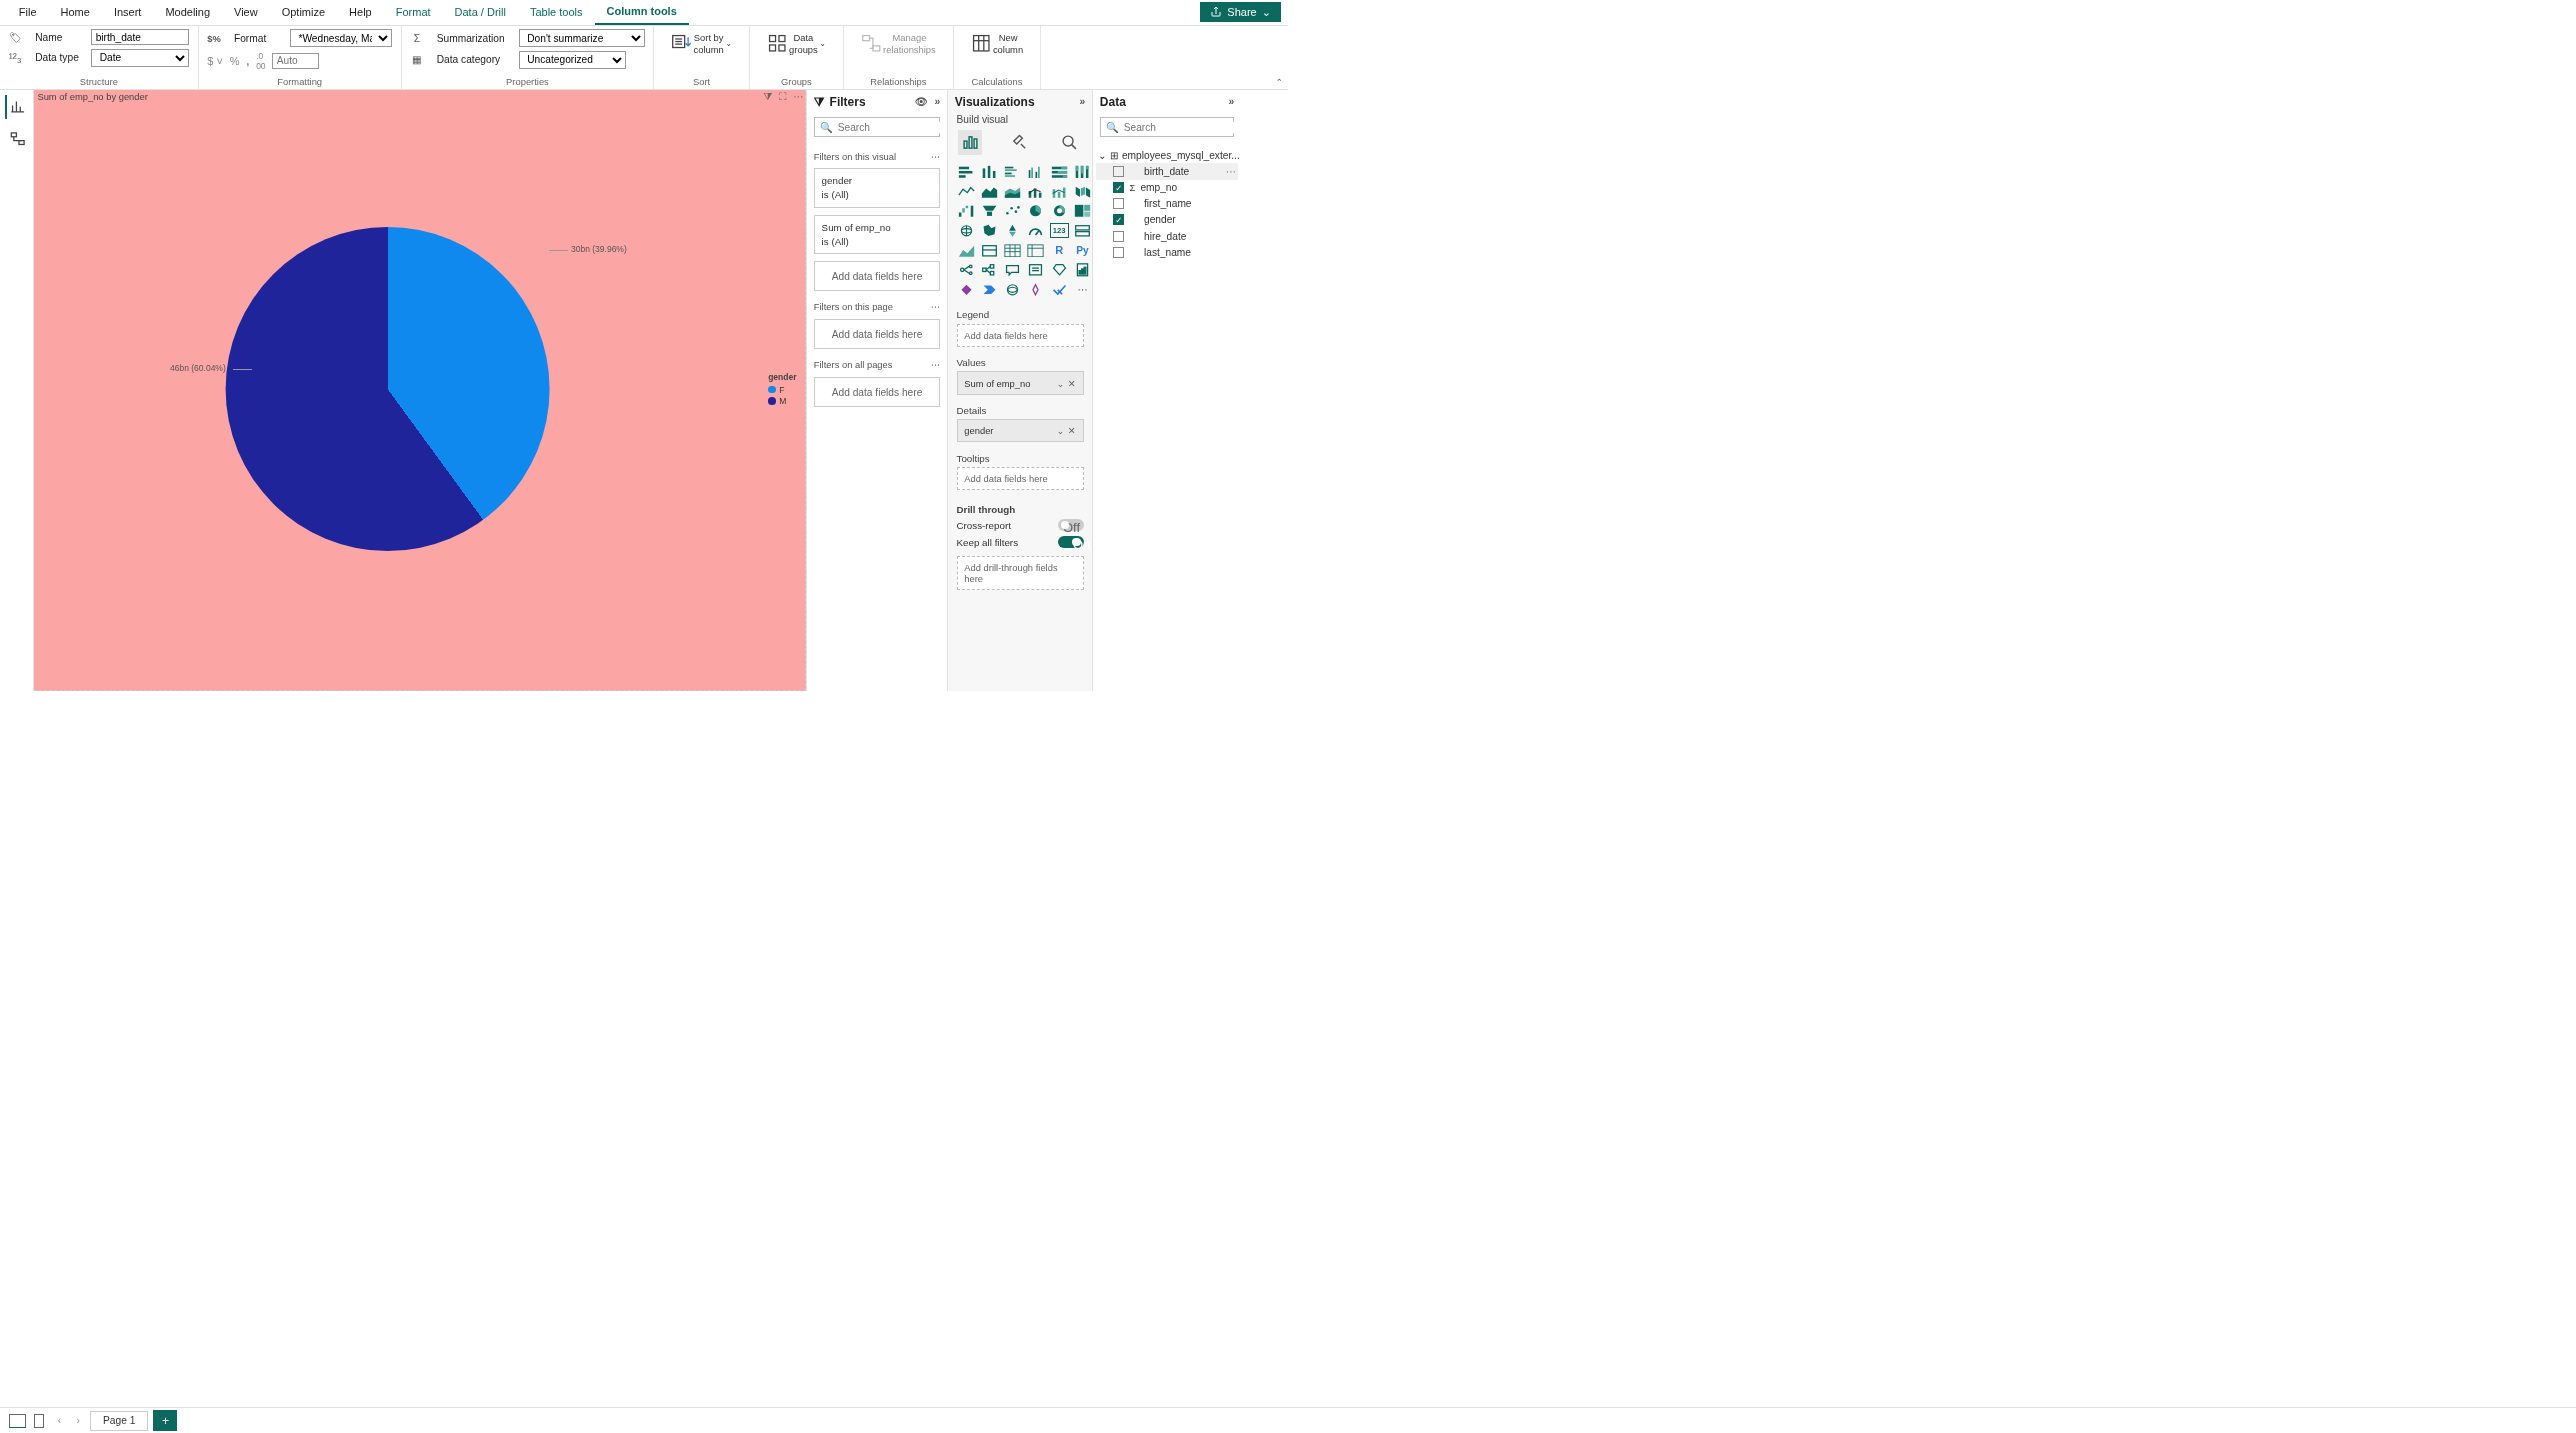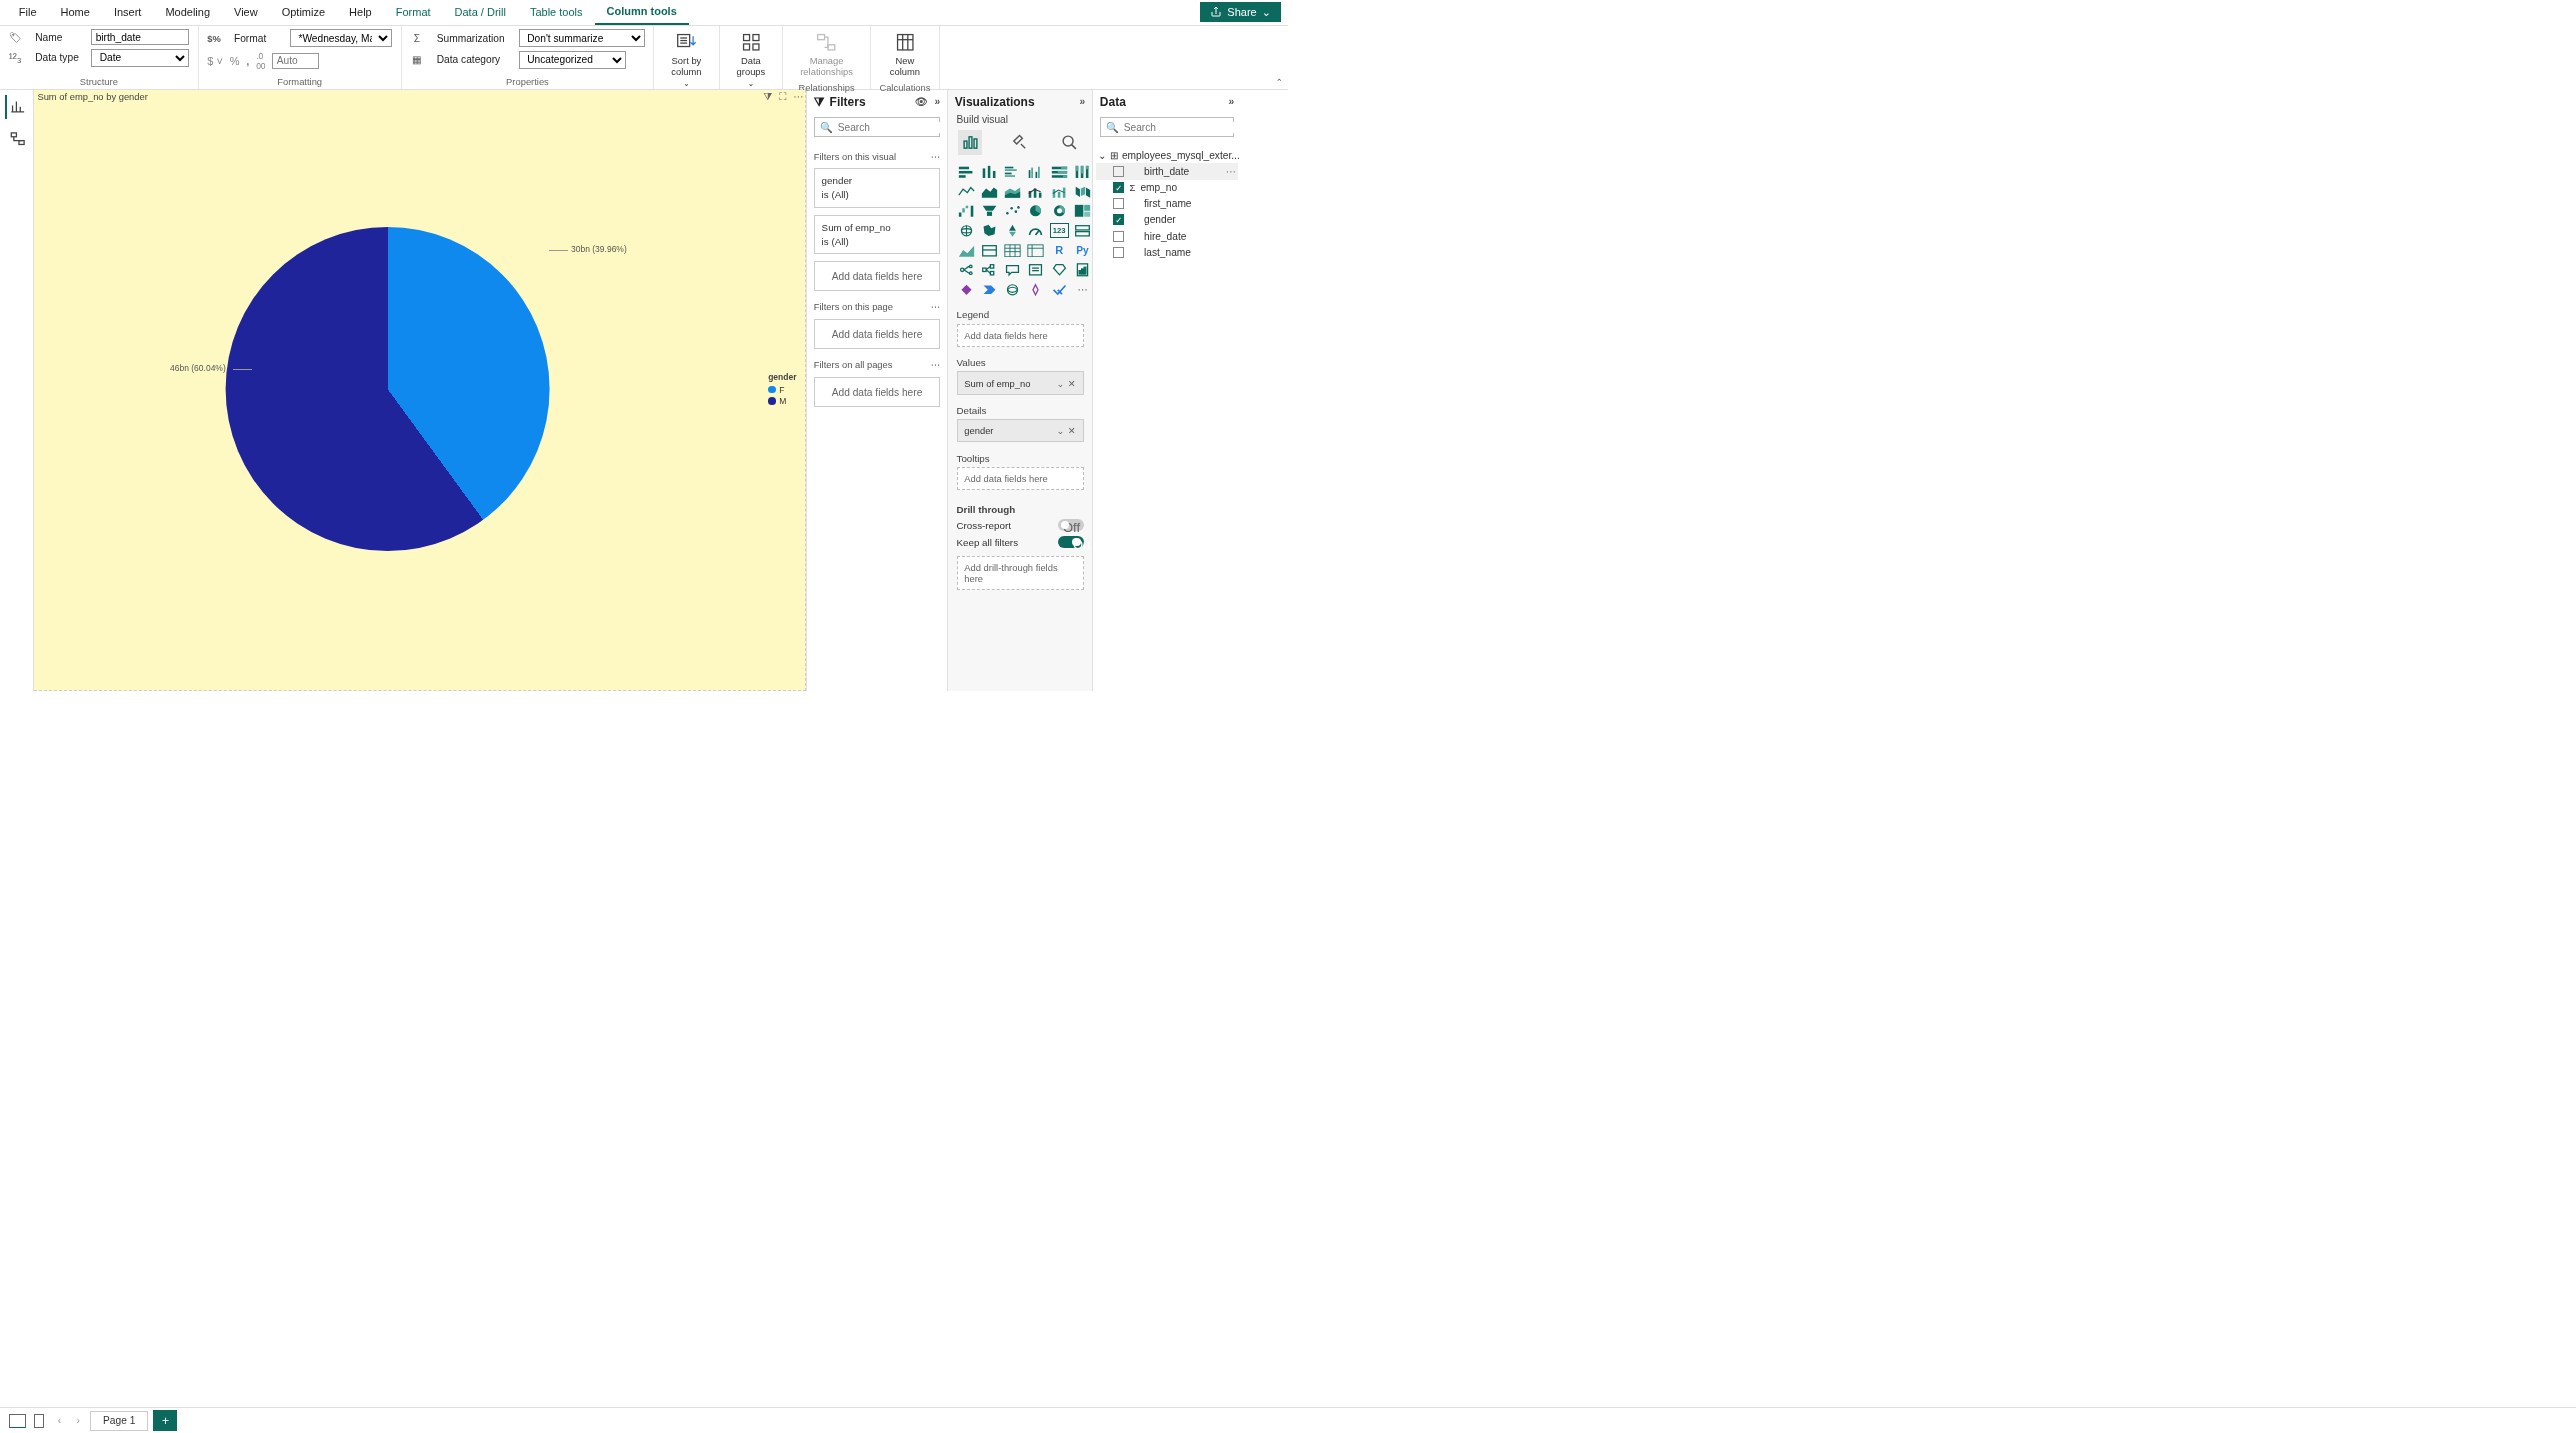--- a/index.html
+++ b/index.html
@@ -16,33 +16,33 @@
 
 .ribbon { display:flex; height:64px; border-bottom:0.9px solid #e0e0e0; position:relative; }
 .ribbon .group { border-right:0.9px solid #e5e5e5; padding:3.4px 8.5px 1.7px 8.5px; display:flex; flex-direction:column; justify-content:space-between; }
 .ribbon .group .body { display:flex; flex-direction:column; gap:3.4px; }
 .ribbon .group .label { text-align:center; font-size:9.4px; color:#666; padding-top:1.7px; }
 .ribbon .row { display:flex; align-items:center; gap:5.1px; }
 .ribbon .field-label { font-size:10.2px; color:#222; min-width:51px;margin-left:8px; }
 .ribbon .icon { width:13.6px; height:13.6px; display:inline-flex; align-items:center; justify-content:center; color:#555; }
 .ribbon input.txt, .ribbon select.sel { font-size:10.2px; border:0.9px solid #999; padding:1.7px 3.4px; background:#fff; }
 .ribbon .fmt-btns { display:flex; gap:6.8px; color:#888; font-size:11px; }
-.ribbon .big-btn { display:flex; flex-direction:column; align-items:center; justify-content:center; padding:3.4px 8.5px; gap:1.7px; cursor:pointer; font-size:9.4px; color:#333; text-align:center; line-height:1.2; }
+.ribbon .big-btn { display:flex; align-items:center; justify-content:center; padding:3.4px 8.5px; gap:1.7px; cursor:pointer; font-size:9.4px; color:#333; text-align:center; line-height:1.2; }
 .ribbon .big-btn.disabled { opacity:0.55; }
 .ribbon .big-btn svg { width:20.5px; height:20.5px; }
 .ribbon .chev { position:absolute; right:5.1px; bottom:1.7px; font-size:8.5px; color:#555; cursor:pointer; }
 
 
 .main { display:flex; height:calc(717px - 25.6px - 64px - 25.6px); }
 .leftbar { width:34px; border-right:0.9px solid #e0e0e0; display:flex; flex-direction:column; align-items:center; padding-top:5.1px; gap:8.5px; }
 .leftbar .lb-btn { width:24px; height:24px; display:flex; align-items:center; justify-content:center; cursor:pointer; color:#444; border-left:2.6px solid transparent; }
 .leftbar .lb-btn.active { border-left-color:#0b6a5d; }
 
 .canvas-wrap { flex:0 0 772px; position:relative; background:#f8f8f8; display:flex; flex-direction:column; }
-.report-canvas { flex:1; background:#fef9c3; margin:0; position:relative; border:0.9px dashed #ccc; border-top:none; border-left:none; }
+.report-canvas { flex:1; background:#fca5a5; margin:0; position:relative; border:0.9px dashed #ccc; border-top:none; border-left:none; }
 .visual { position:absolute; left:0; top:0; right:0; bottom:0; }
 .visual-title { font-size:9.4px; color:#444; padding:1.7px 3.4px; }
 .visual-icons { position:absolute; top:1.7px; right:1.7px; display:flex; gap:6.8px; color:#666; font-size:10.2px; }
 
 .pie-wrap { position:absolute; left:50%; top:50%; transform:translate(-60%,-50%); }
 .pie-label { position:absolute; font-size:8.5px; color:#555; white-space:nowrap; }
 .pie-label .line { position:absolute; height:0.9px; background:#999; }
 .legend { position:absolute; right:8.5px; top:50%; transform:translateY(-50%); font-size:8.5px; }
 .legend .hdr { font-weight:600; color:#444; margin-bottom:2.6px; }
 .legend .item { display:flex; align-items:center; gap:3.4px; margin-bottom:1.7px; }

